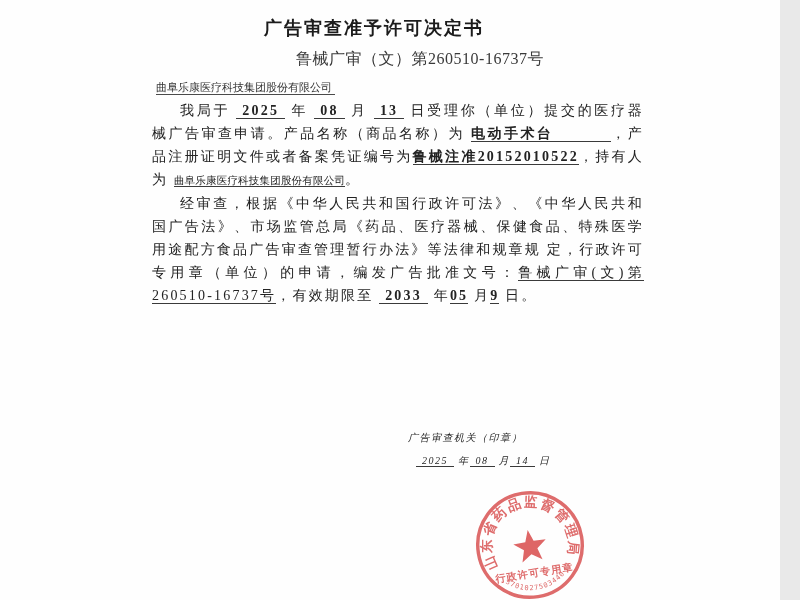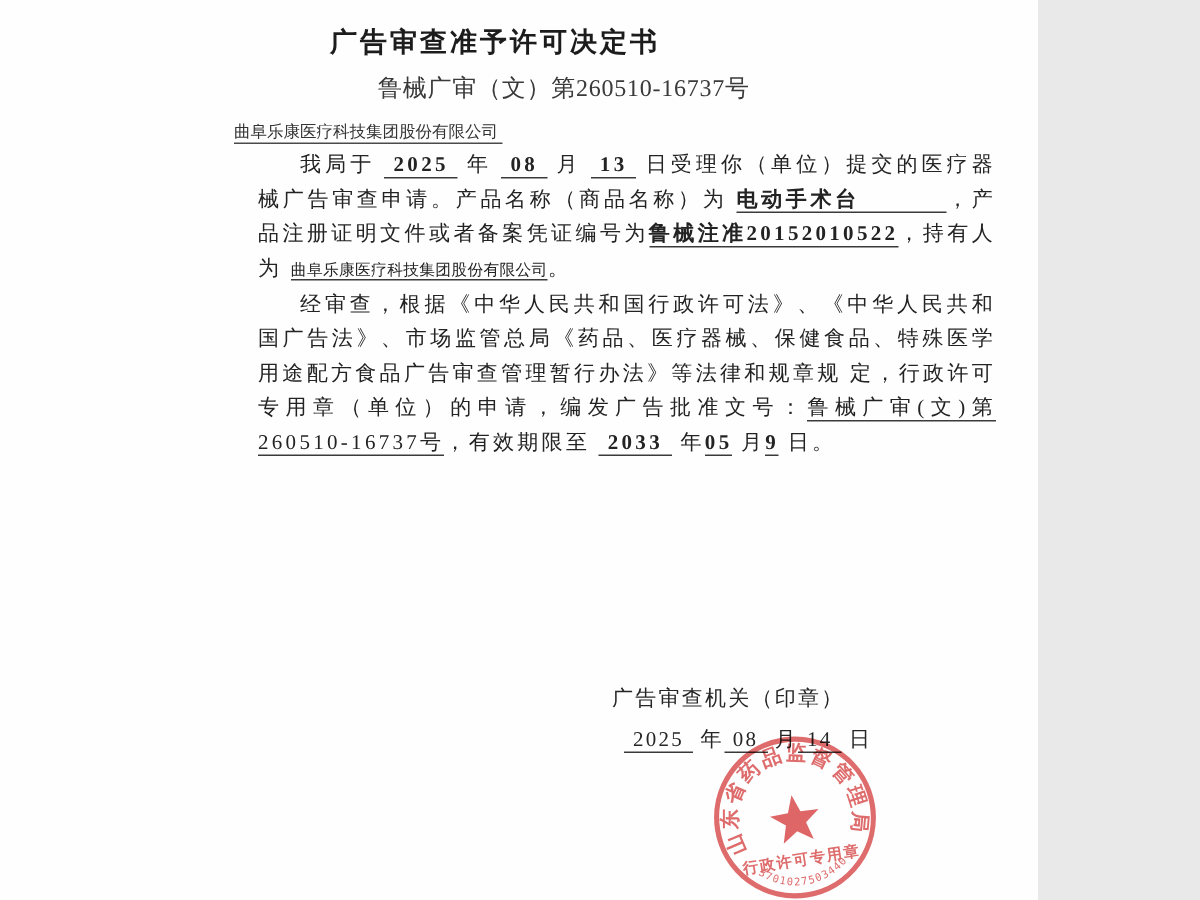--- a/index.html
+++ b/index.html
@@ -1,51 +1,51 @@
 <!DOCTYPE html>
 <html><head>
 <meta charset="utf-8">
 <style>
   * { margin:0; padding:0; box-sizing:border-box; }
   html,body { background:#e9e9e9; }
   .doc {
-    position:relative; width:692px; height:600px; background:#fefefe;
+    position:relative; width:780px; height:600px; background:#fefefe;
     font-family:"Liberation Serif","DejaVu Serif",serif;
     color:#262626; overflow:hidden;padding-left:11px;
   }
   .title {
     position:absolute; top:16px; left:0; width:100%;
     text-align:center; font-size:18px; font-weight:bold;
     letter-spacing:2px; color:#1c1c1c; transform:translateX(-16px);
   }
   .docnum {
     position:absolute; top:49px; left:0; width:100%;
     text-align:center; padding-left:60px; font-size:16px; color:#3a3a3a;
     letter-spacing:0.5px;
   }
   .addressee {
     position:absolute; top:80px; left:156px; font-size:11px; color:#333;
   }
   .addressee span { border-bottom:1px solid #4a4a4a; padding:0 3px 1px 0; }
   .body {
-    position:absolute; top:99px; left:172px; width:492px;
+    position:absolute; top:99px; left:152px; width:492px;
     font-size:14px; line-height:23px; letter-spacing:2.2px;
     text-align:justify; text-justify:inter-character; color:#232323;
   }
   .body p { text-indent:2em; }
   .body p.p3 { margin-top:8px; }
   .body p.attach { text-indent:3.3em; margin-top:1px; }
   .u  { border-bottom:1px solid #3a3a3a; padding-bottom:0; }
   .b  { font-weight:bold; }
   .pad { padding:0 6px; }
   .blank-after { padding-right:58px; }
   .small-inline { font-size:10.5px; letter-spacing:0.2px; }
   .signature {
-    position:absolute; top:457px; left:408px; font-size:14px;
-    letter-spacing:1.5px; color:#262626;
+    position:absolute; top:431px; left:408px; font-size:10px;
+    letter-spacing:1.5px; color:#262626;font-style:italic;
   }
   .signature .date-line { margin-top:9px; margin-left:8px; }
   .stamp {
     position:absolute; left:474px; top:489px; width:112px; height:112px;
     transform:rotate(-9deg); opacity:0.84; mix-blend-mode:multiply;
     pointer-events:none;
   }
   .stamp svg { width:100%; height:100%; display:block; }
 </style>
 </head>

